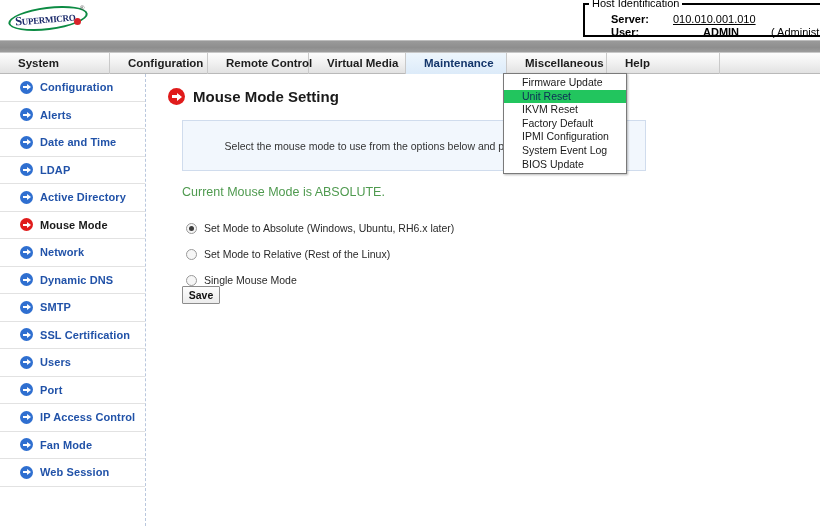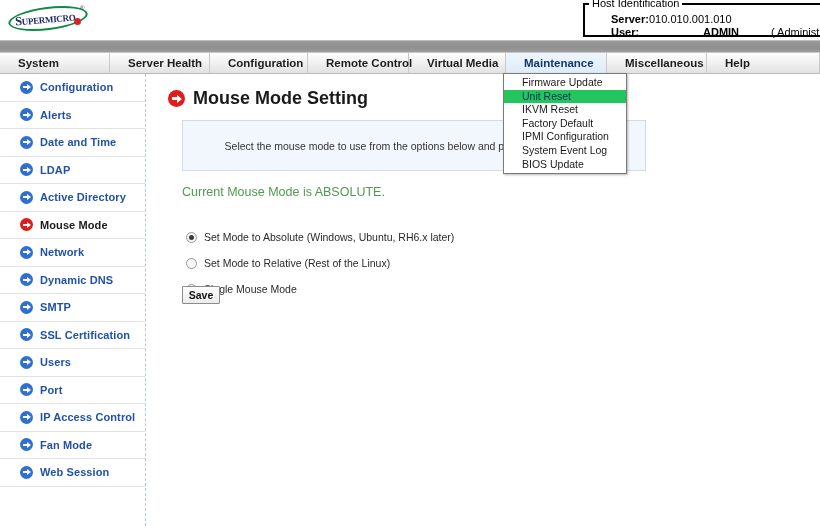--- a/index.html
+++ b/index.html
@@ -47,21 +47,21 @@
   }
   .hostid .legend {
     position:absolute; left:4px; top:-8px; background:#fff; padding:0 3px;
     font-size:11px; color:#000; white-space:nowrap;
   }
   .hostid .row { position:absolute; left:0; width:100%; height:13px; font-size:11px; color:#000; }
   .hostid .row.r1 { top:8px; }
   .hostid .row.r2 { top:21px; }
   .hostid .lbl { position:absolute; left:26px; font-weight:bold; }
   .hostid .val { position:absolute; }
-  .hostid .v-server { left:64px; }
+  .hostid .v-server { left:88px;text-decoration:underline; }
   .hostid .v-user { left:118px; font-weight:bold; }
   .hostid .v-role { left:186px; }
 
   
   .graybar {
     position:absolute; left:0; top:40px; width:820px; height:12px;
     background: linear-gradient(to bottom, #9a9a9a 0%, #8e8e8e 60%, #9d9d9d 100%);
     border-top:1px solid #bdbdbd;
   }
 
@@ -144,38 +144,38 @@
   .content { position:absolute; left:146px; top:74px; width:674px; height:452px; background:#fff; }
 
   .page-title {
     position:absolute; left:22px; top:14px;
     display:flex; align-items:center;
   }
   .page-title .t-ic { width:17px; height:17px; margin-right:8px; flex:0 0 17px; }
   .page-title .t-ic::before { left:3.5px; top:7.4px; width:8px; height:2.4px; }
   .page-title .t-ic::after { left:9px; top:4.6px; border-left:5.5px solid #fff; border-top:4px solid transparent; border-bottom:4px solid transparent; }
   .page-title .t-text {
-    font-size:18px; font-weight:bold; color:#1a1a1a;
+    font-size:15px; font-weight:bold; color:#1a1a1a;
   }
 
   .infobox {
     position:absolute; left:36px; top:46px; width:464px; height:51px;
     background:#f2f7fd; border:1px solid #d0dced;
     display:flex; align-items:center; justify-content:center;
   }
   .infobox .i-text { font-size:10.5px; color:#333; }
 
   .current-mode {
     position:absolute; left:36px; top:111px;
     font-size:12.5px; color:#4f9a4f;
   }
 
   .radios { position:absolute; left:40px; top:143px; }
   .radio-row {
-    display:flex; align-items:center; height:22px; cursor:pointer;margin-top:9px;
+    display:flex; align-items:center; height:22px; cursor:pointer;
   }
   .radio-row + .radio-row { margin-top:4px; }
   .rb {
     width:11px; height:11px; border-radius:50%;
     border:1px solid #9a9a9a; background:#f6f6f6;
     margin-right:7px; position:relative; flex:0 0 11px;
   }
   .rb.checked::after {
     content:""; position:absolute; left:2px; top:2px;
     width:5px; height:5px; border-radius:50%; background:#3b3b3b;
@@ -219,21 +219,20 @@
         <span class="val v-user">ADMIN</span>
         <span class="val v-role">( Administrator )</span>
       </div>
     </div>
   </div>
 
   <div class="graybar"></div>
 
   <div class="menubar" id="menubar">
       <div class="menu-item" style="width: 110px;">System</div>
-      <div class="menu-item" style="width: 100px;">Server Health</div>
       <div class="menu-item" style="width: 98px;">Configuration</div>
       <div class="menu-item" style="width: 101px;">Remote Control</div>
       <div class="menu-item" style="width: 97px;">Virtual Media</div>
       <div class="menu-item active" style="width: 101px;">Maintenance</div>
       <div class="menu-item" style="width: 100px;">Miscellaneous</div>
       <div class="menu-item" style="width: 113px;">Help</div>
     </div>
 
   <div class="dropdown" id="dropdown">
       <div class="dropdown-item">Firmware Update</div>

